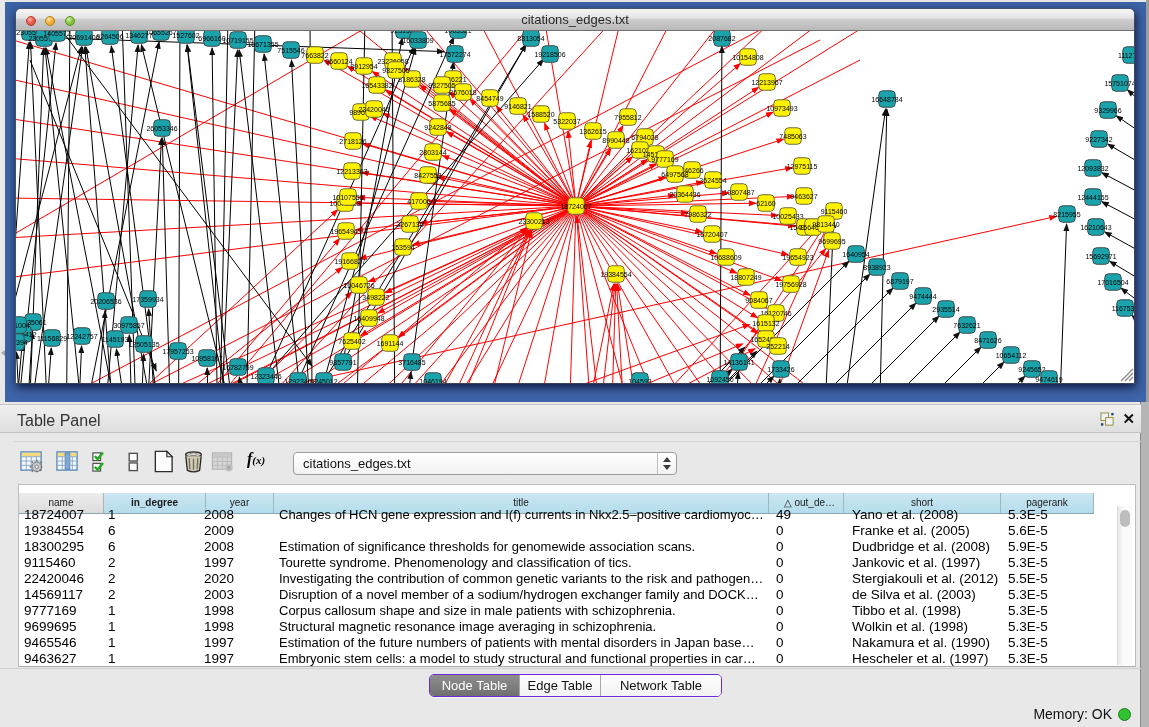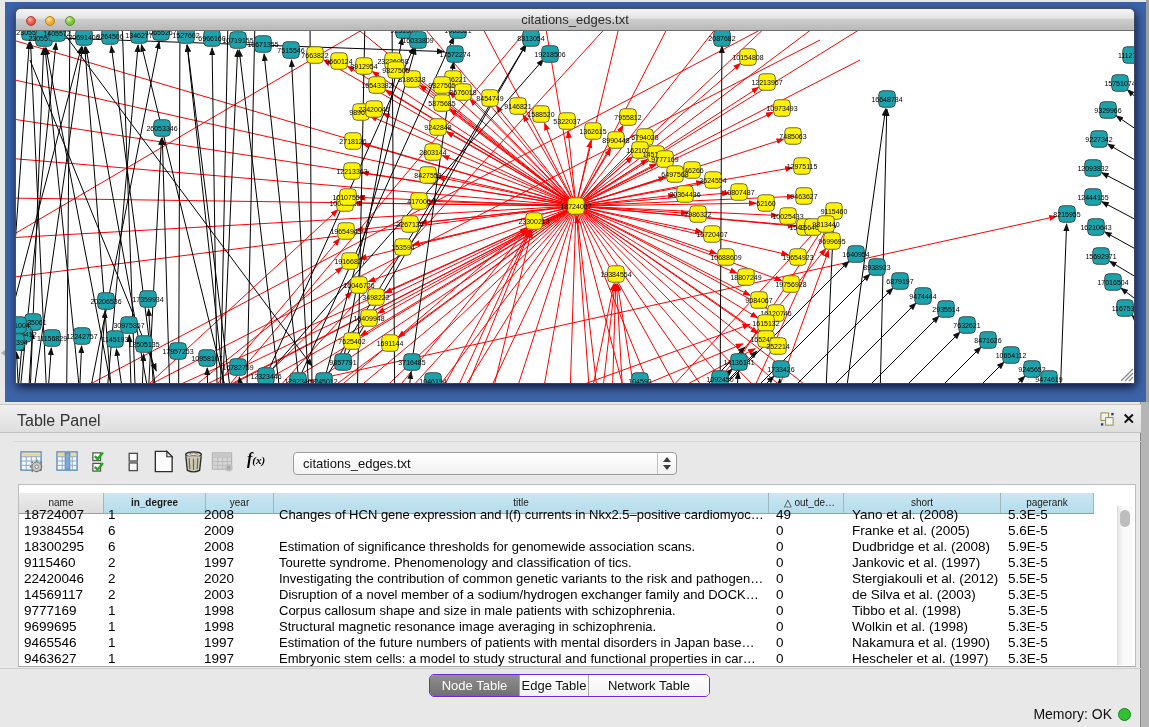--- a/index.html
+++ b/index.html
@@ -1024,17 +1024,17 @@
         <div class="td c6">5.3E-5</div>
       </div>
   </div>
   <div id="vsb">
       <div class="thumb"></div>
     </div>
 </div>
 <div id="tabs">
   <div id="seg">
       <div class="on" style="width:90px">Node Table</div>
-      <div style="width:69px">Edge Table</div>
+      <div style="width:81px">Edge Table</div>
       <div style="width:120px">Network Table</div>
     </div>
 </div>
 <div id="status">Memory: OK<span class="dot"></span></div>
 
 </body></html>

